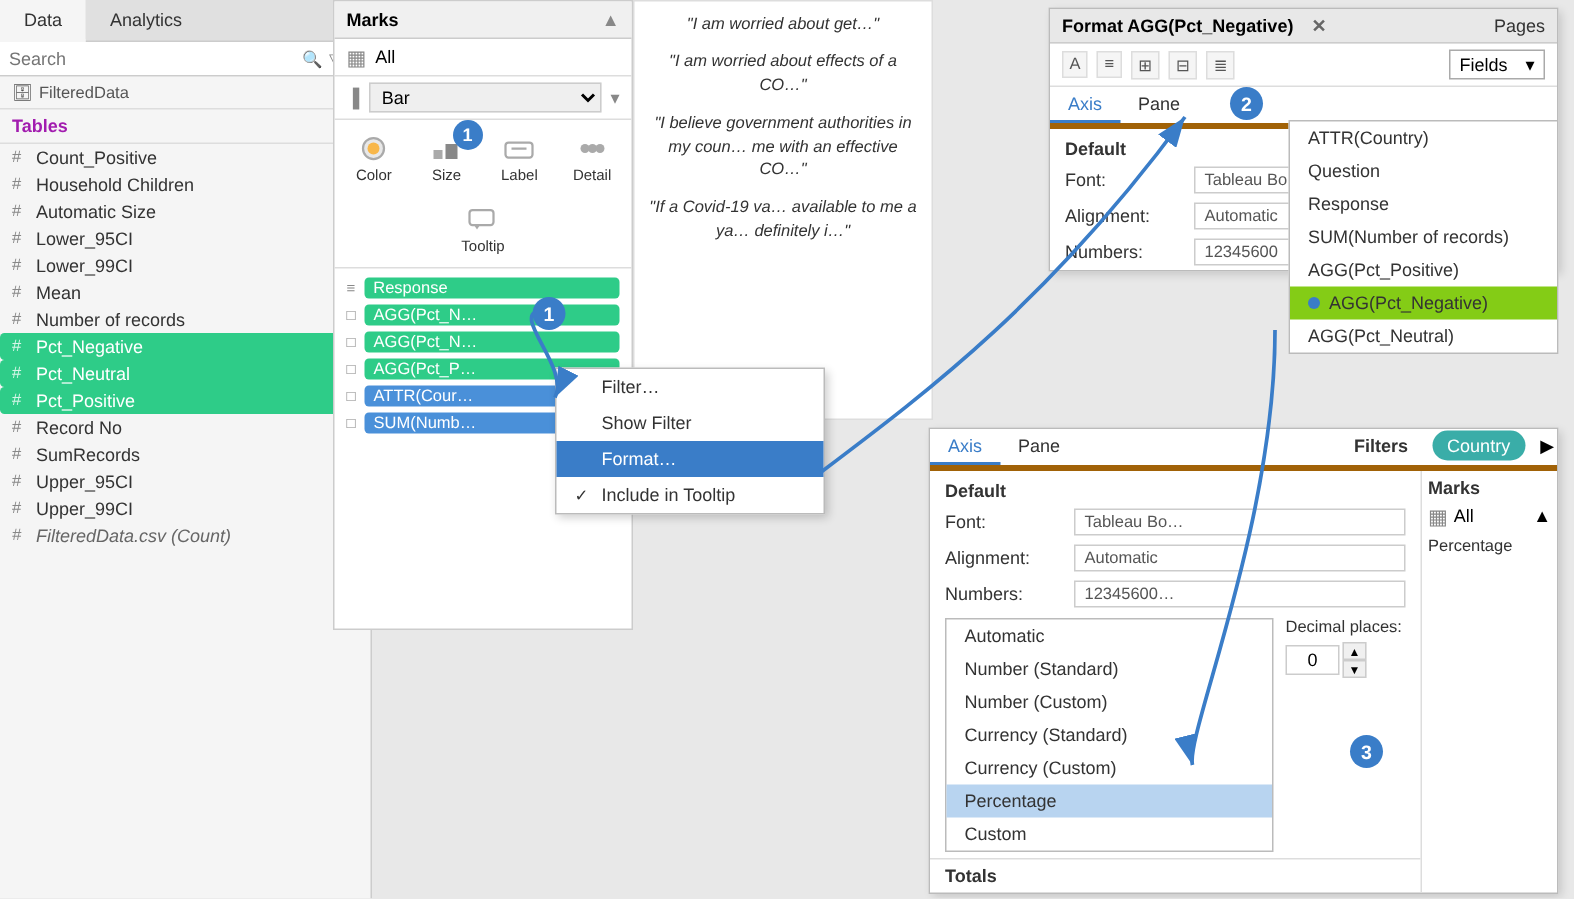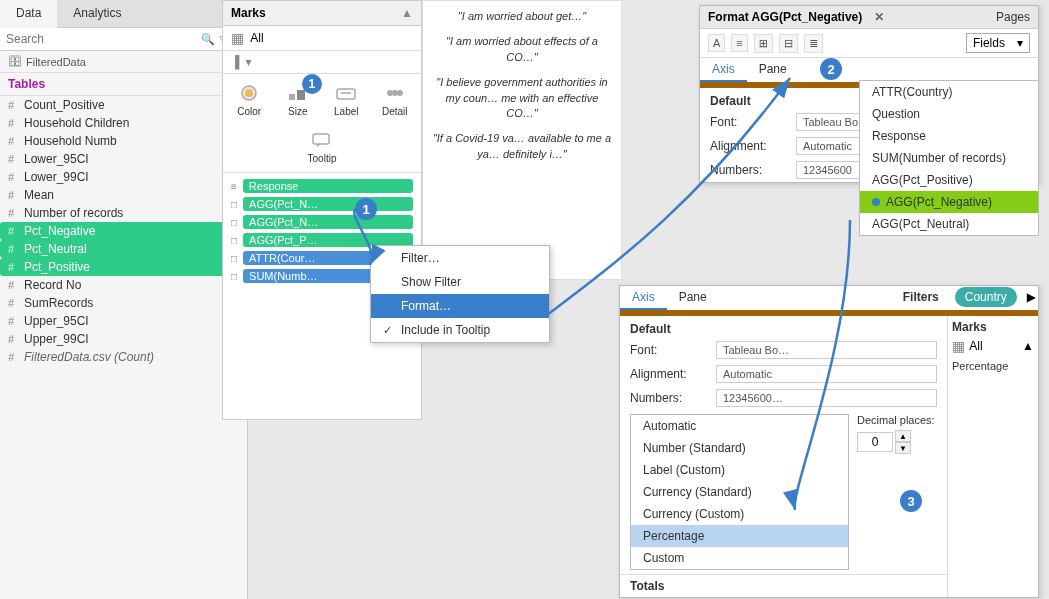--- a/index.html
+++ b/index.html
@@ -319,21 +319,21 @@
     .fields-list-item .dot {
       width: 8px; height: 8px;
       border-radius: 50%;
       background: #3a7dc8;
       min-width: 8px;
     }
 
     
     .format-tabs {
       display: flex;
-      border-bottom: 6px solid #a16207;
+      border-bottom: 4px solid #a16207;
     }
     .format-tab {
       padding: 4px 12px;
       cursor: pointer;
       font-size: 12px;
       color: #333;
       border-bottom: 2px solid transparent;
     }
     .format-tab.active {
       border-bottom: 2px solid #3a7dc8;
@@ -461,21 +461,21 @@
     <div class="table-item">
         <span class="hash">#</span>
         <span>Count_Positive</span>
       </div>
     <div class="table-item">
         <span class="hash">#</span>
         <span>Household Children</span>
       </div>
     <div class="table-item">
         <span class="hash">#</span>
-        <span>Household Numb</span>
+        <span>Automatic Size</span>
       </div>
     <div class="table-item">
         <span class="hash">#</span>
         <span>Lower_95CI</span>
       </div>
     <div class="table-item">
         <span class="hash">#</span>
         <span>Lower_99CI</span>
       </div>
     <div class="table-item">
@@ -526,20 +526,23 @@
   <div class="marks-header">
     <span>Marks</span>
     <span style="cursor:pointer;color:#888;">▲</span>
   </div>
   <div class="marks-all-row">
     <span class="marks-all-icon">▦</span>
     <span>All</span>
   </div>
   <div class="marks-bar-row">
     <span style="color:#888;">▐</span>
+    <select>
+      <option>Bar</option>
+    </select>
     <span style="color:#888;">▾</span>
   </div>
   <div class="marks-icons-row" style="position:relative;">
     <div class="marks-icon-btn">
       <div class="icon-shape">
         <svg width="22" height="18" viewBox="0 0 22 18">
             <circle cx="11" cy="9" r="7" fill="#e8e8e8" stroke="#aaa" stroke-width="1.5"></circle>
             <circle cx="11" cy="9" r="4" fill="#f8b74a"></circle>
           </svg>
       </div>
@@ -724,21 +727,21 @@
       </div>
       <div class="format-row">
         <span class="format-row-label">Numbers:</span>
         <span class="format-row-value">12345600…</span>
       </div>
 
       <div style="position:relative;display:flex;gap:8px;padding:4px 10px;">
         <div class="number-format-dropdown" style="position:relative;flex:1;">
           <div class="number-format-item">Automatic</div>
           <div class="number-format-item">Number (Standard)</div>
-          <div class="number-format-item">Label (Custom)</div>
+          <div class="number-format-item">Number (Custom)</div>
           <div class="number-format-item">Currency (Standard)</div>
           <div class="number-format-item">Currency (Custom)</div>
           <div class="number-format-item selected">Percentage</div>
           <div class="number-format-item">Custom</div>
         </div>
         <div style="display:flex;flex-direction:column;gap:4px;min-width:80px;">
           <span style="font-size:11px;color:#333;">Decimal places:</span>
           <div style="display:flex;align-items:center;gap:2px;">
             <input type="text" class="decimal-input" style="width: 36px; border: 1px solid rgb(204, 204, 204); padding: 2px 4px; font-size: 12px; text-align: center;" value="0">
             <div style="display:flex;flex-direction:column;">

